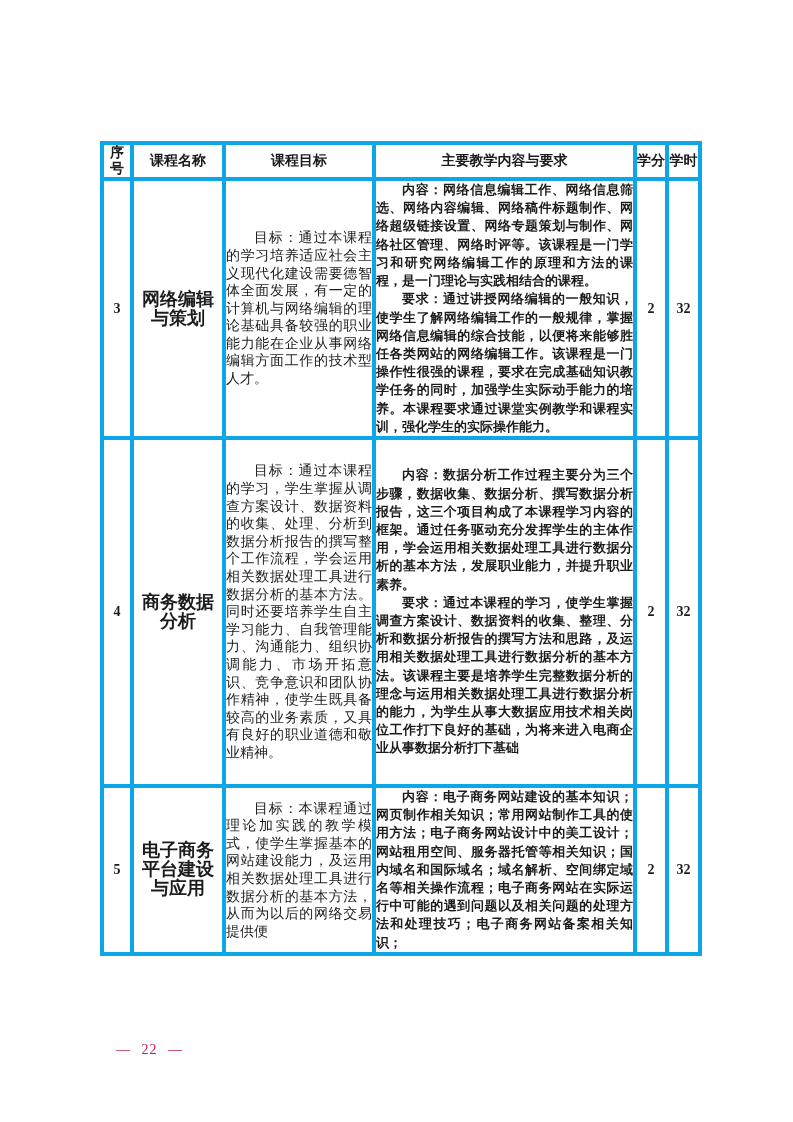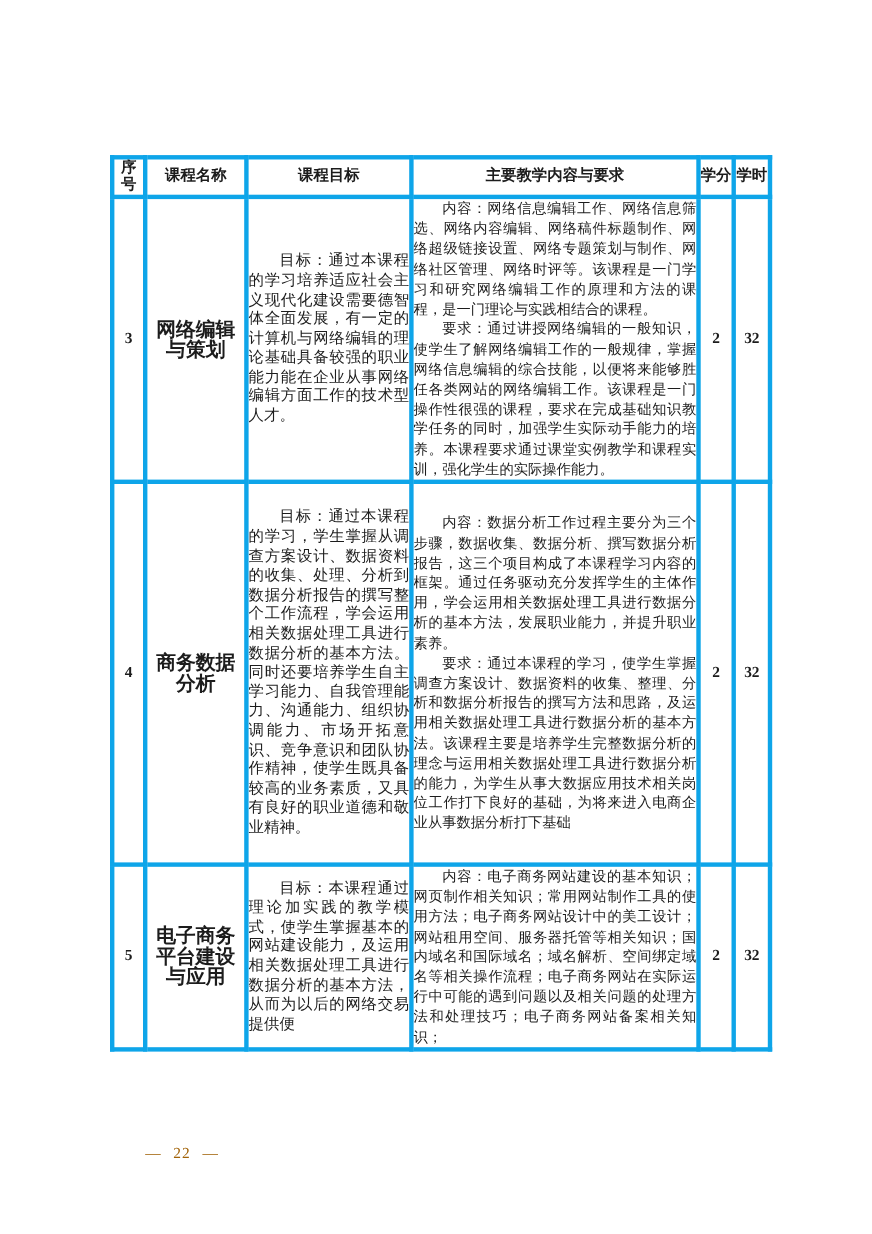--- a/index.html
+++ b/index.html
@@ -56,31 +56,32 @@
     text-align: justify;
     text-justify: inter-character;
     padding: 1px 5px;
   }
   td.cell-cont {
     font-size: 13px;
     line-height: 18.2px;
     text-align: justify;
     text-justify: inter-character;
     padding: 1px 6px;
+    font-weight: bold;
   }
   .para { margin: 0; }
   .indent { text-indent: 2em; }
   .pagenum {
     position: absolute;
-    left: 132px;
+    left: 116px;
     top: 1042px;
     font-size: 14px;
     letter-spacing: 1px;
     word-spacing: 6px;
-    color: #a16207;
+    color: #be185d;
   }
 </style>
 </head>
 <body>
 
 <div class="page">
 
   <table class="course">
     <colgroup>
       <col style="width:30px">

